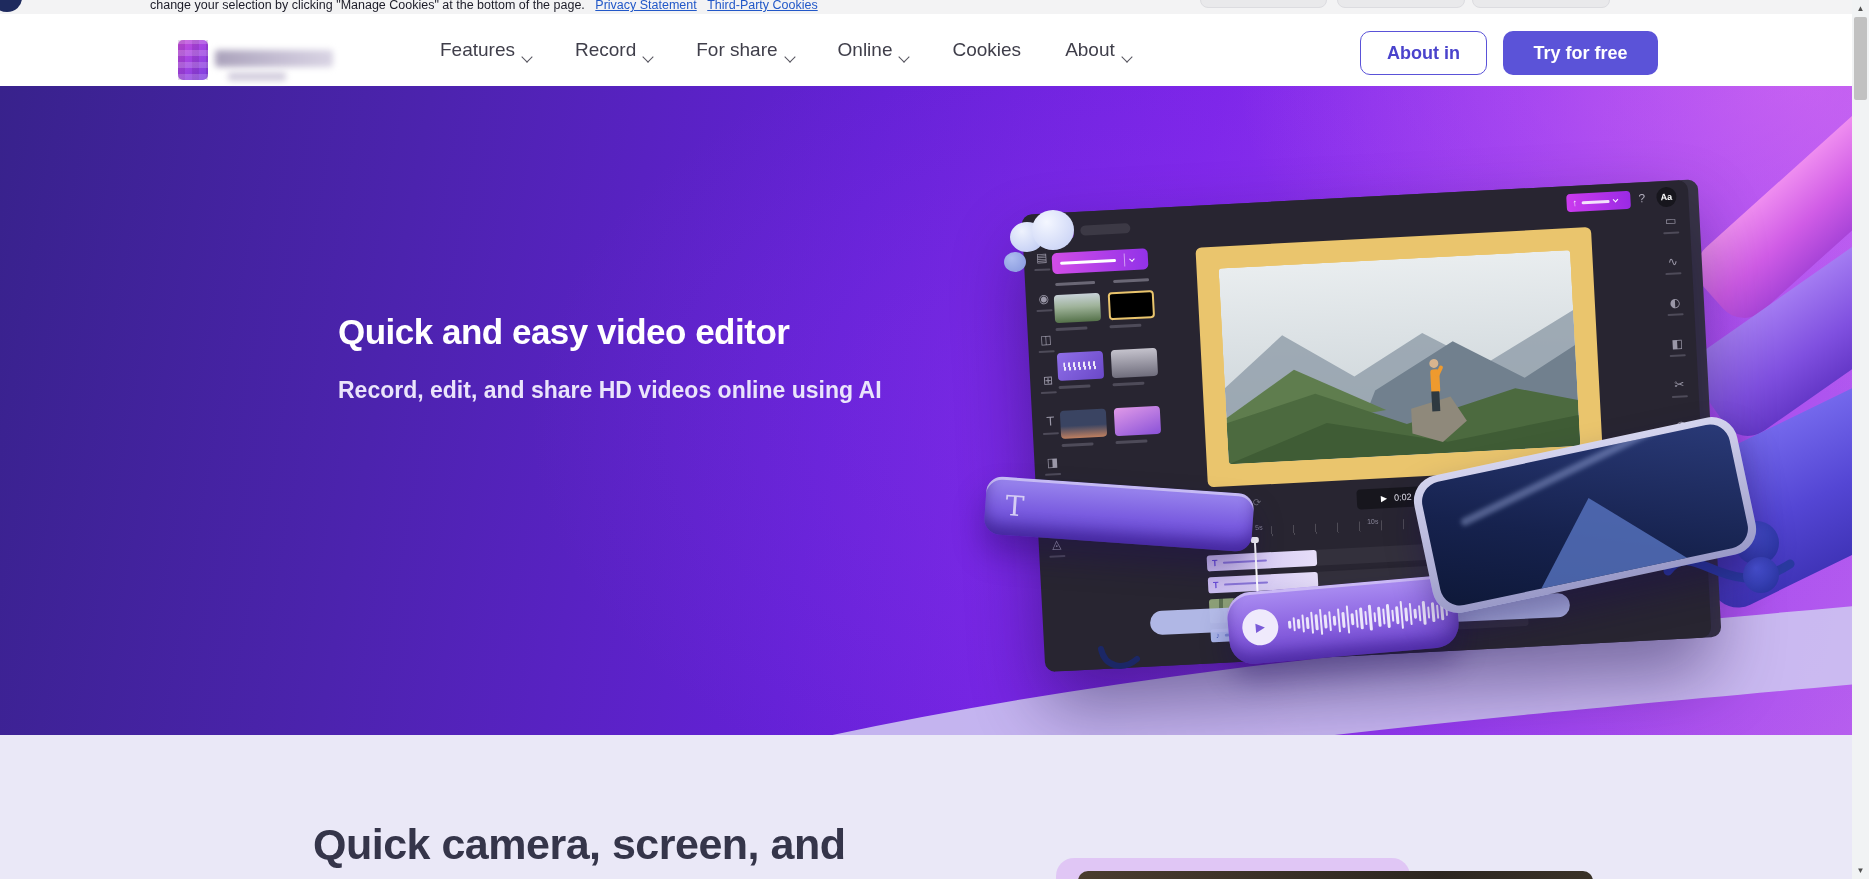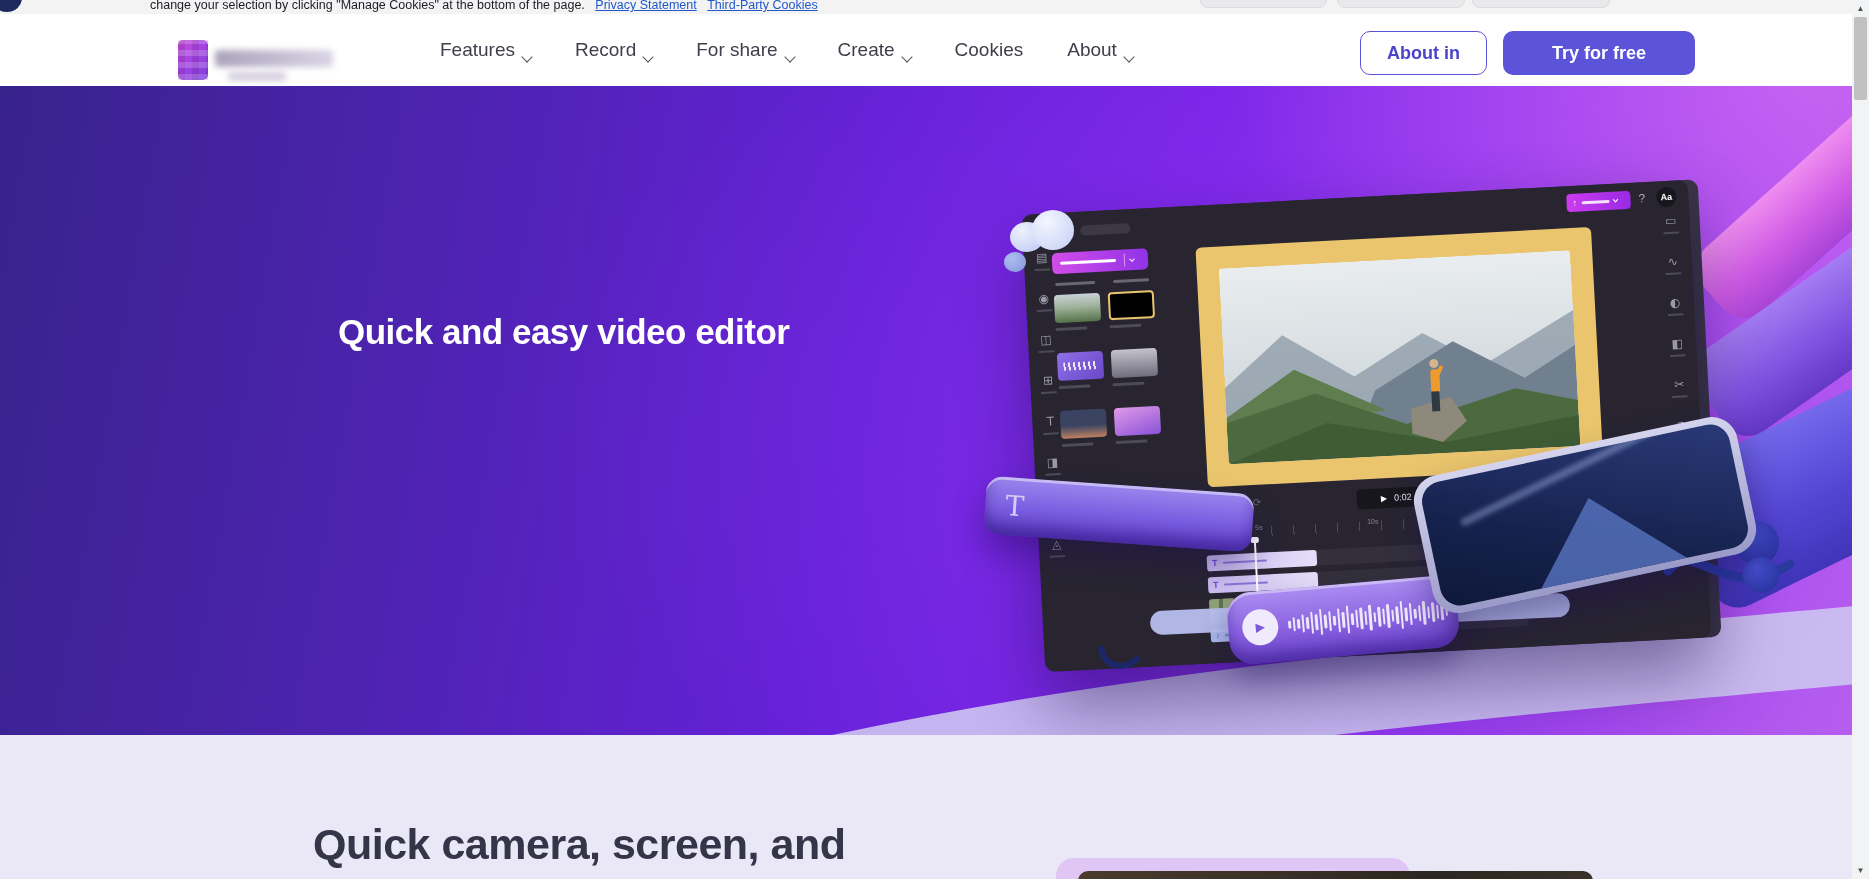--- a/index.html
+++ b/index.html
@@ -30,21 +30,21 @@
     background:linear-gradient(90deg,#aaa2bb,#c5bed3 55%,#d9d4e4); border-radius:3px; filter:blur(3px); }
   .logo-blur2 { position:absolute; left:228px; top:58px; width:58px; height:9px;
     background:#d3cede; border-radius:3px; filter:blur(3px); }
   #nav-menu { position:absolute; left:440px; top:0; height:72px; display:flex; align-items:center; gap:44px; }
   .nav-item { display:flex; align-items:flex-end; font-size:19px; color:#3f3e4a; cursor:pointer; }
   .caret { width:8px; height:8px; border-right:1.7px solid #55545e; border-bottom:1.7px solid #55545e;
     transform:rotate(45deg); margin-left:8px; margin-top:-5px; }
   #signin-btn { position:absolute; left:1360px; top:17px; width:127px; height:44px;
     border:1.5px solid #5a52d8; border-radius:10px; background:#fff; color:#4a43cc;
     font-size:18px; font-weight:600; display:flex; align-items:center; justify-content:center; cursor:pointer; }
-  #tryfree-btn { position:absolute; left:1503px; top:17px; width:192px; height:44px;
+  #tryfree-btn { position:absolute; left:1503px; top:17px; width:155px; height:44px;
     border-radius:10px; background:#5b53d8; color:#fff; font-size:18px; font-weight:700;
     display:flex; align-items:center; justify-content:center; cursor:pointer; border:none; }
 
   
   #hero { position:absolute; left:0; top:86px; width:1852px; height:649px; overflow:hidden;
     background:
       radial-gradient(900px 500px at 97% 0%, rgba(216,108,245,.55), transparent 62%),
       radial-gradient(1300px 750px at 72% 52%, rgba(152,62,245,.38), transparent 62%),
       linear-gradient(100deg,#38228c 0%,#4c23ae 22%,#6421d6 45%,#7b24e8 62%,#9338ee 78%,#ae53ee 92%,#b75fee 100%); }
   #hero-title { position:absolute; left:338px; top:218px; font-size:35px; line-height:56px;
@@ -233,21 +233,21 @@
       </div>
       <div class="nav-item">
         <span>Record</span>
         <span class="caret"></span>
       </div>
       <div class="nav-item">
         <span>For share</span>
         <span class="caret"></span>
       </div>
       <div class="nav-item">
-        <span>Create</span>
+        <span>Online</span>
         <span class="caret"></span>
       </div>
       <div class="nav-item">
         <span>Cookies</span>
 
       </div>
       <div class="nav-item">
         <span>About</span>
         <span class="caret"></span>
       </div>
@@ -260,21 +260,21 @@
   <svg class="ribbon-svg" viewBox="0 0 1852 649">
     <path d="M 700 720 C 1050 630, 1400 600, 1900 555" stroke="#cdc4f1" stroke-width="78" fill="none" opacity="0.9" stroke-linecap="round"></path>
   </svg>
 
   <div id="slab-pink" class="slab"></div>
   <div id="slab-purple" class="slab"></div>
   <div id="slab-blue" class="slab"></div>
 
   <div id="hero-title">Quick and easy video editor</div>
   <div id="hero-sub">
-    <br>
+    <span>Record, edit, and share HD videos online using AI</span><br>
   </div>
 
   <div id="editor">
     <div class="grid-icon">▦</div>
     <div class="app-sq"></div>
     <div class="title-pill"></div>
 
     <div id="export-pill">
       <span class="up">↑</span>
       <span class="dash"></span>

